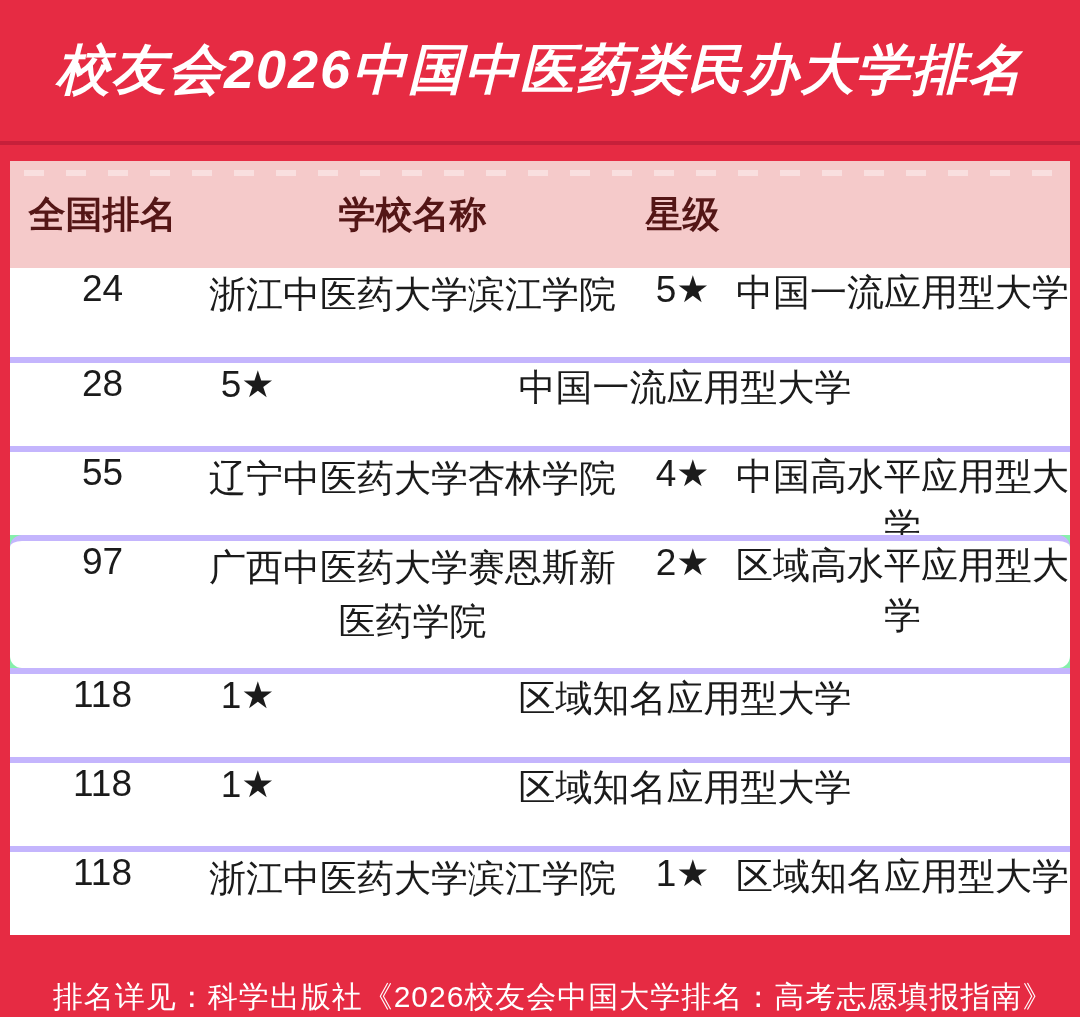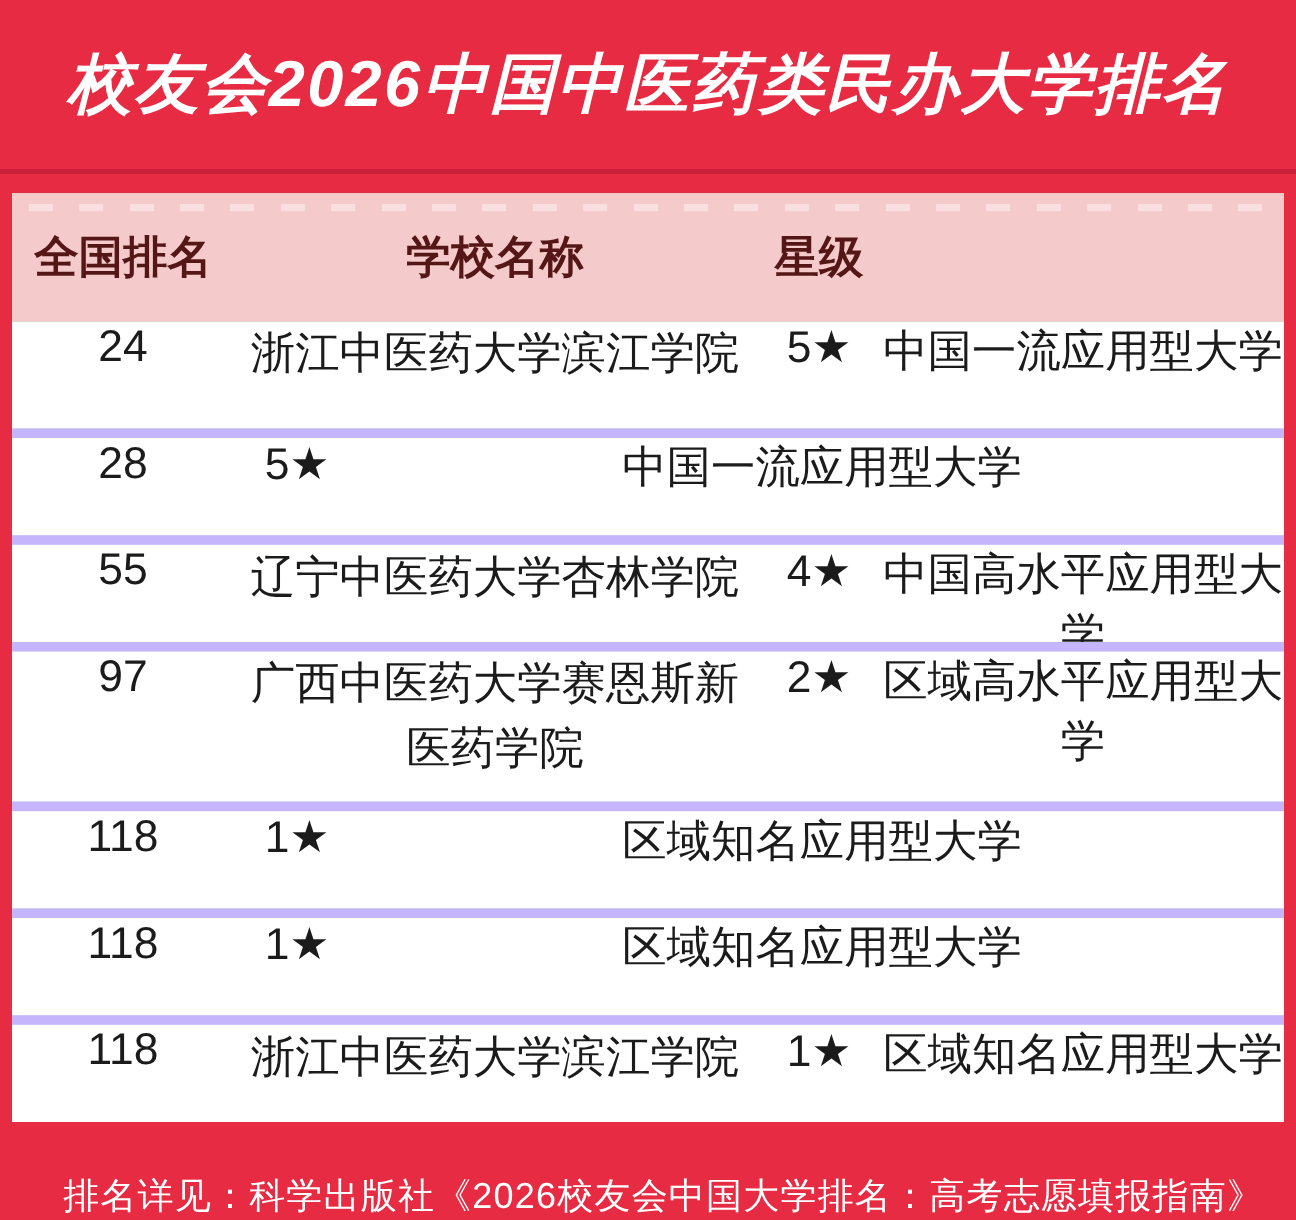--- a/index.html
+++ b/index.html
@@ -53,22 +53,22 @@
   .col-star   { flex:0 0 105px; }
   .col-level  { flex:1 1 auto; }
 
   
   .trow {
     height:89px; flex:0 0 89px;
     display:flex; align-items:flex-start;
     font-size:37px; color:#1b1b1b;
     background:#ffffff;
   }
-  .trow + .trow { border-top:8px solid #c4b5fd; }
-  .trow.tall { height:133px; flex:0 0 133px; }
+  .trow + .trow { border-top:6px solid #c4b5fd; }
+  .trow.tall { height:133px; flex:0 0 133px;border-radius:12px; }
   .col-school { line-height:1.45; }
 
   
   .footer {
     flex:1 1 auto; min-height:92px;
     background:#e62b43;
     display:flex; align-items:center; justify-content:center;margin-left:26px;
   }
   .footer p { color:#ffffff; font-size:30px; letter-spacing:1px; white-space:nowrap; }
 </style>

